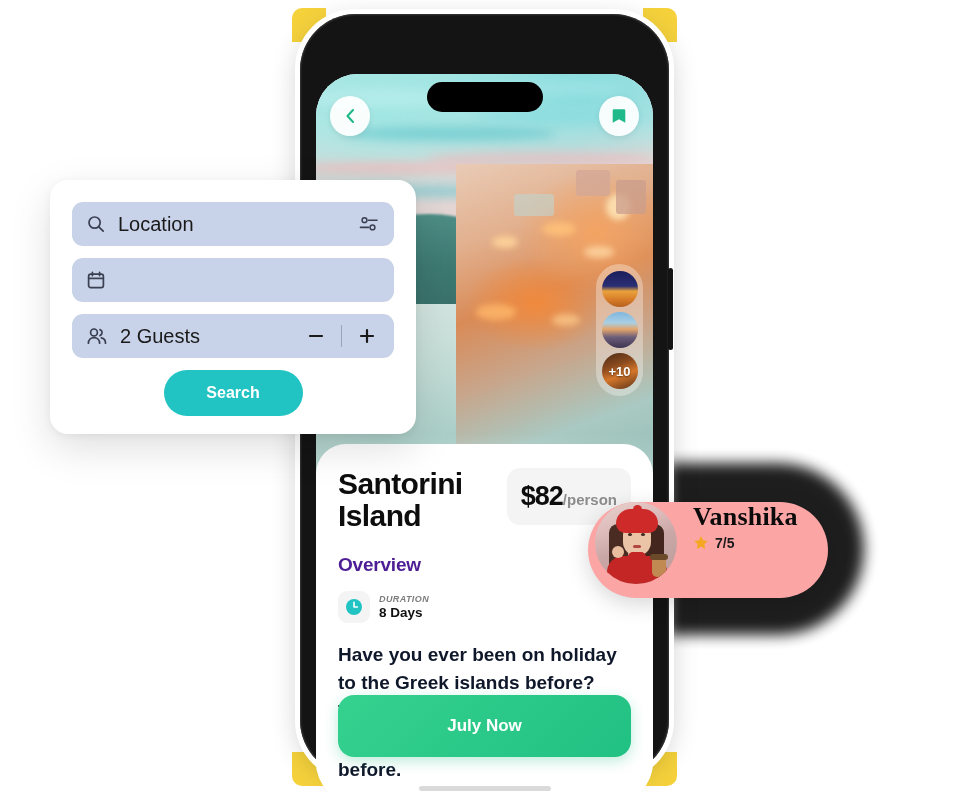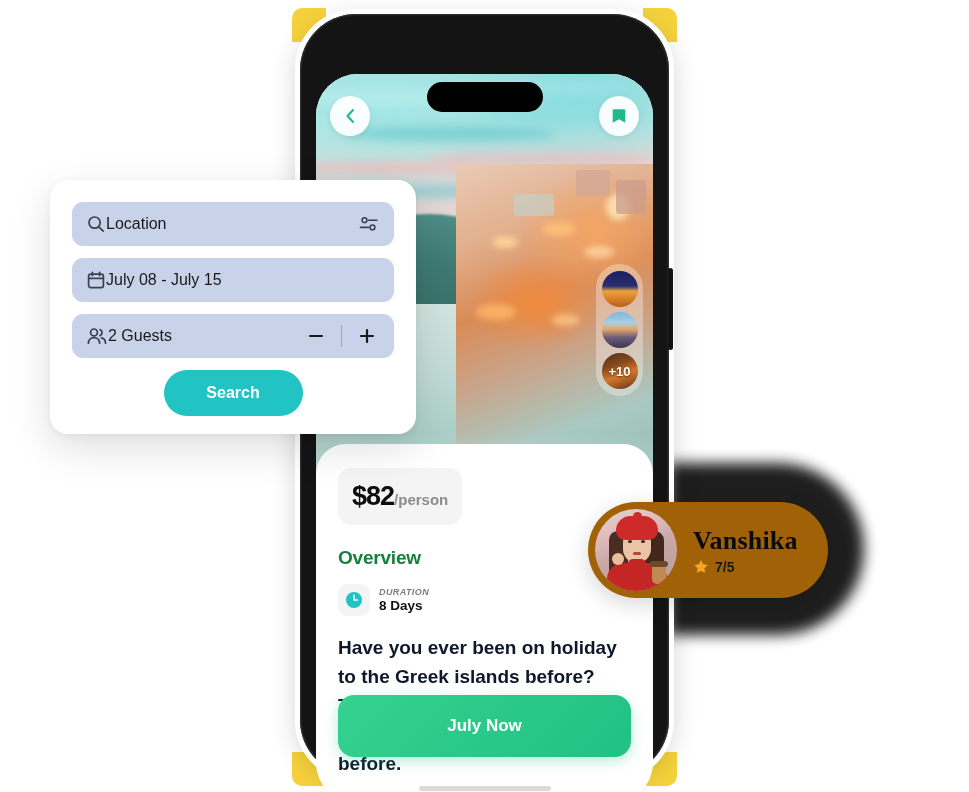--- a/index.html
+++ b/index.html
@@ -174,21 +174,21 @@
     letter-spacing: -.6px; max-width: 170px;
   }
   #price-badge {
     background: #F4F4F4; border-radius: 13px; padding: 13px 14px;
     display: flex; align-items: baseline; white-space: nowrap;
   }
   #price-amount { font-size: 27px; font-weight: bold; color: #0D0D0D; letter-spacing: -1px; }
   #price-unit { font-size: 15px; color: #8C8C8C; font-weight: bold; }
 
   #overview-title {
-    margin-top: 22px; font-size: 19px; font-weight: bold; color: #15803d; letter-spacing: -.2px;
+    margin-top: 22px; font-size: 19px; font-weight: bold; color: #4c1d95; letter-spacing: -.2px;
   }
   #meta-row { margin-top: 15px; display: flex; gap: 30px; }
   .meta-item { display: flex; align-items: center; gap: 9px; }
   .meta-icon {
     width: 32px; height: 32px; border-radius: 9px; background: #F4F4F4;
     display: flex; align-items: center; justify-content: center;
   }
   .meta-label { font-size: 9px; font-weight: bold; color: #7D7D7D; letter-spacing: .4px; font-style: italic; }
   .meta-value { font-size: 13.5px; font-weight: bold; color: #111; margin-top: 1px; }
 
@@ -213,39 +213,39 @@
   #search-card {
     position: absolute; left: 50px; top: 180px; width: 366px; height: 254px;
     background: #fff; border-radius: 18px; z-index: 20;
     box-shadow: 0 14px 40px rgba(0,0,0,.13), 0 2px 8px rgba(0,0,0,.05);
     padding: 22px;
   }
   .field {
     height: 44px; background: #C8D2E8; border-radius: 11px;
     display: flex; align-items: center; padding: 0 14px; margin-bottom: 12px;
   }
-  .field-text { font-size: 16px; color: #1A1A1A; margin-left: 0; flex: 1; }
+  .field-text { font-size: 20px; color: #1A1A1A; margin-left: 12px; flex: 1; }
   .stepper { display: flex; align-items: center; gap: 12px; }
   .step-btn {
     background: none; border: none; cursor: pointer; padding: 0 3px;
     display: flex; align-items: center; justify-content: center;
   }
   .step-divider { width: 1px; height: 22px; background: #97A4C0; }
   #search-button {
     display: block; margin: 12px auto 0; width: 139px; height: 46px;
     border: none; border-radius: 23px; background: #21C3C3;
     color: #fff; font-size: 16px; font-weight: bold;
     font-family: "Liberation Sans", sans-serif; cursor: pointer;
   }
 
   
   #avatar-card {
     position: absolute; left: 588px; top: 502px; width: 240px; height: 96px;
-    background: #a16207; border-radius: 48px; z-index: 22;
-    display: flex; align-items: center; padding-left: 7px;
+    background: #fca5a5; border-radius: 48px; z-index: 22;
+    display: flex; padding-left: 7px;
     box-shadow: 0 6px 22px rgba(0,0,0,.16);
   }
   #avatar {
     width: 82px; height: 82px; border-radius: 50%; overflow: hidden;
     position: relative; flex: none;
     background: linear-gradient(160deg,#E8D2CE 0%, #DEBDBC 28%, #C9A7A6 52%, #B89C99 100%);
   }
   
   #av-beret { position:absolute; left:21px; top:7px; width:42px; height:24px; background:#CE2A2A; border-radius:22px 22px 14px 14px; }
   #av-beret-nub{ position:absolute; left:38px; top:3px; width:9px; height:9px; background:#CE2A2A; border-radius:50%; }
@@ -337,20 +337,21 @@
         <div class="thumb" id="thumb-1"></div>
         <div class="thumb" id="thumb-2"></div>
         <div class="thumb" id="thumb-3">
           <span class="more">+10</span>
         </div>
       </div>
 
       <div id="detail-sheet">
 
         <div id="title-row">
+          <div id="place-title">Santorini Island</div>
           <div id="price-badge">
             <span id="price-amount">$82</span>
             <span id="price-unit">/person</span>
           </div>
         </div>
 
         <div id="overview-title">Overview</div>
 
         <div id="meta-row">
           <div class="meta-item">
@@ -392,21 +393,20 @@
         <path d="M2.5 13.4H10.5" stroke="#3A3F52" stroke-width="1.6" stroke-linecap="round"></path>
       </svg>
     </div>
 
     <div class="field">
       <svg width="20" height="20" viewBox="0 0 20 20">
         <rect x="2.6" y="4.2" width="14.8" height="13.4" rx="2.2" fill="none" stroke="#3A3F52" stroke-width="1.7"></rect>
         <path d="M2.6 8.4h14.8" stroke="#3A3F52" stroke-width="1.7"></path>
         <path d="M6.4 2.4v3.2M13.6 2.4v3.2" stroke="#3A3F52" stroke-width="1.7" stroke-linecap="round"></path>
       </svg>
-      <span class="field-text">July 08 - July 15</span>
     </div>
 
     <div class="field">
       <svg width="22" height="20" viewBox="0 0 22 20">
         <circle cx="8" cy="6.4" r="3.4" fill="none" stroke="#3A3F52" stroke-width="1.7"></circle>
         <path d="M2.4 17.2c0-3.4 2.5-5.6 5.6-5.6s5.6 2.2 5.6 5.6" fill="none" stroke="#3A3F52" stroke-width="1.7" stroke-linecap="round"></path>
         <path d="M14 3.6a3.2 3.2 0 0 1 0 6" fill="none" stroke="#3A3F52" stroke-width="1.7" stroke-linecap="round"></path>
         <path d="M15.4 11.9c2.3.4 4.1 2.4 4.1 5.3" fill="none" stroke="#3A3F52" stroke-width="1.7" stroke-linecap="round"></path>
       </svg>
       <span class="field-text">2 Guests</span>

